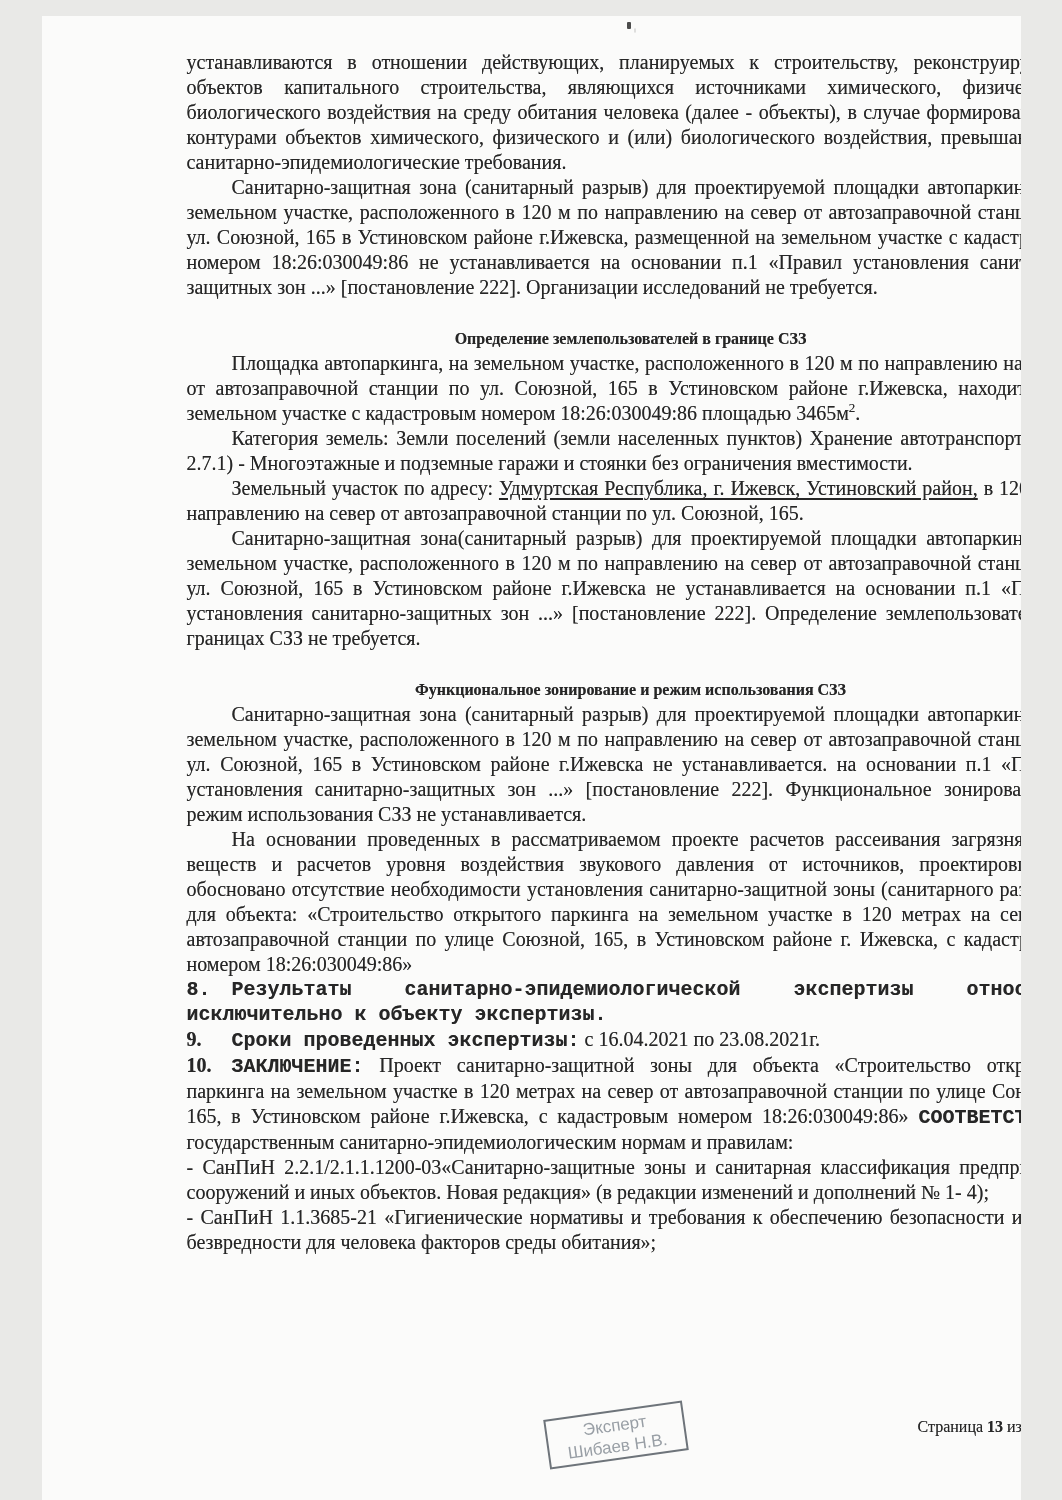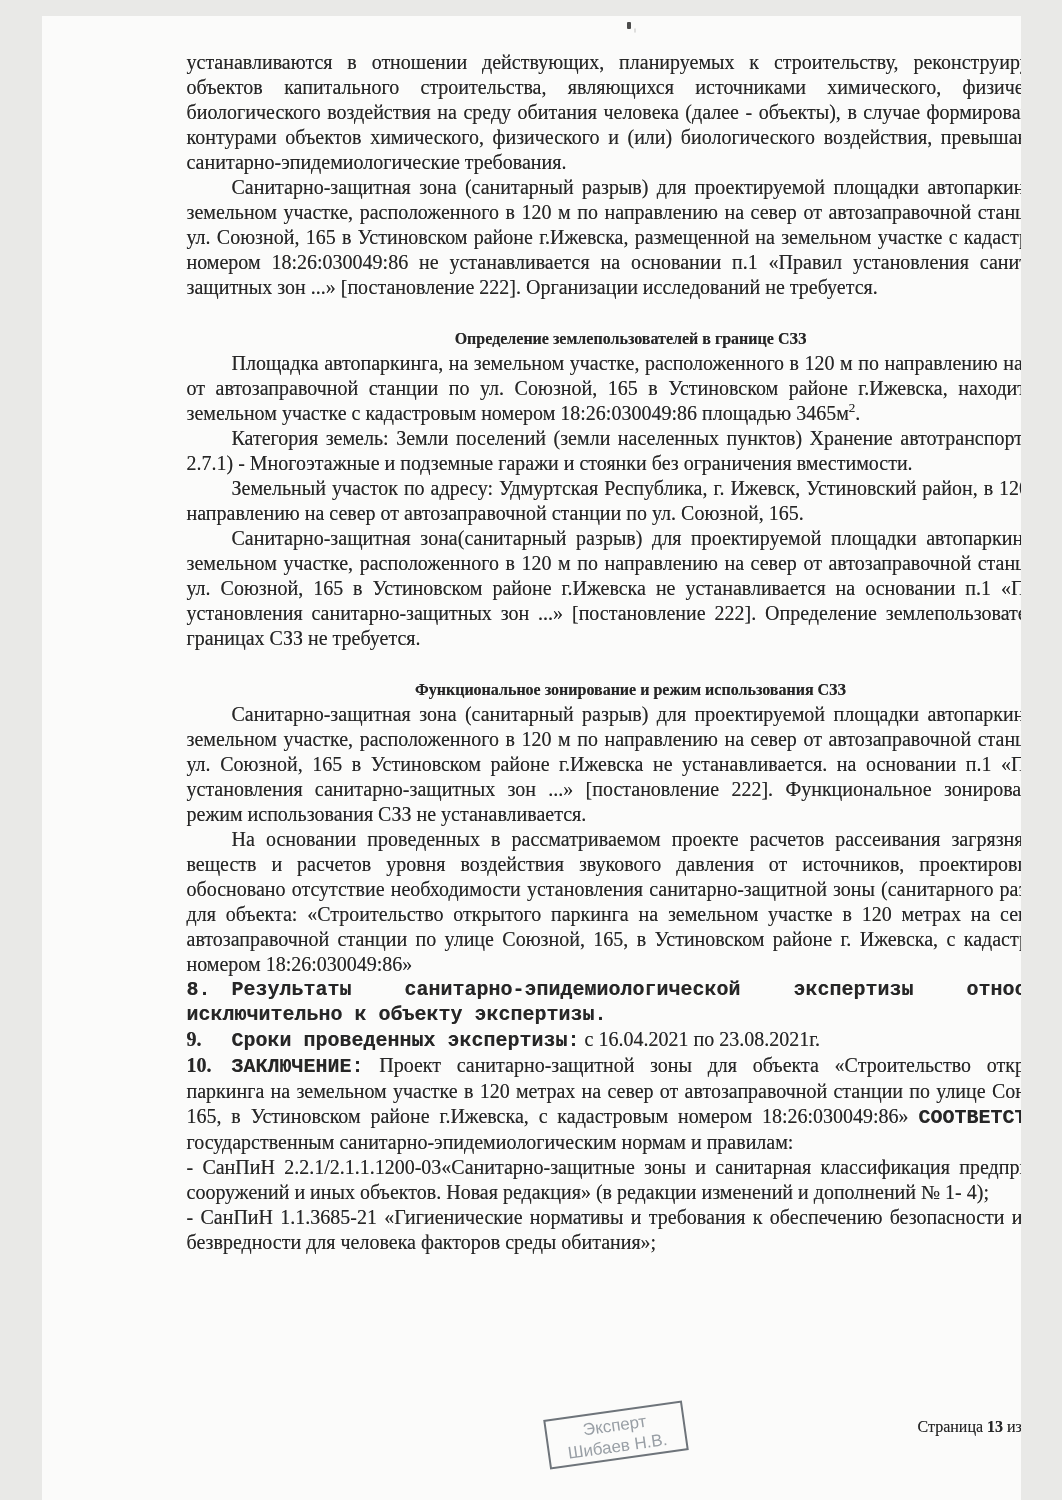--- a/index.html
+++ b/index.html
@@ -27,21 +27,21 @@
   p.no-indent, p.item, p.bullet { text-indent:0; }
   .heading {
     margin:26px 0 0 0;
     font-size:16px; line-height:25px;
     font-weight:bold;
     text-align:center;
     text-indent:0;
   }
   .num { display:inline-block; min-width:45px; font-weight:bold; }
   .bold { font-weight:bold;font-family:Liberation Mono, monospace; }
-  .u { text-underline-offset:3px; }
+  .u { text-decoration:underline; text-underline-offset:3px; }
   sup.sq { font-size:13px; line-height:0; vertical-align:super; }
   .artifact-dot {
     position:absolute; left:585px; top:6px;
     width:4px; height:7px;
     background:#4c4c4c; border-radius:1px;
     box-shadow:6px 5px 0 -1.5px rgba(120,120,120,0.45), 13px 9px 0 -2px rgba(150,150,150,0.35);
   }
   .stamp {
     position:absolute; left:504px; top:1394px;
     width:140px; height:50px;

